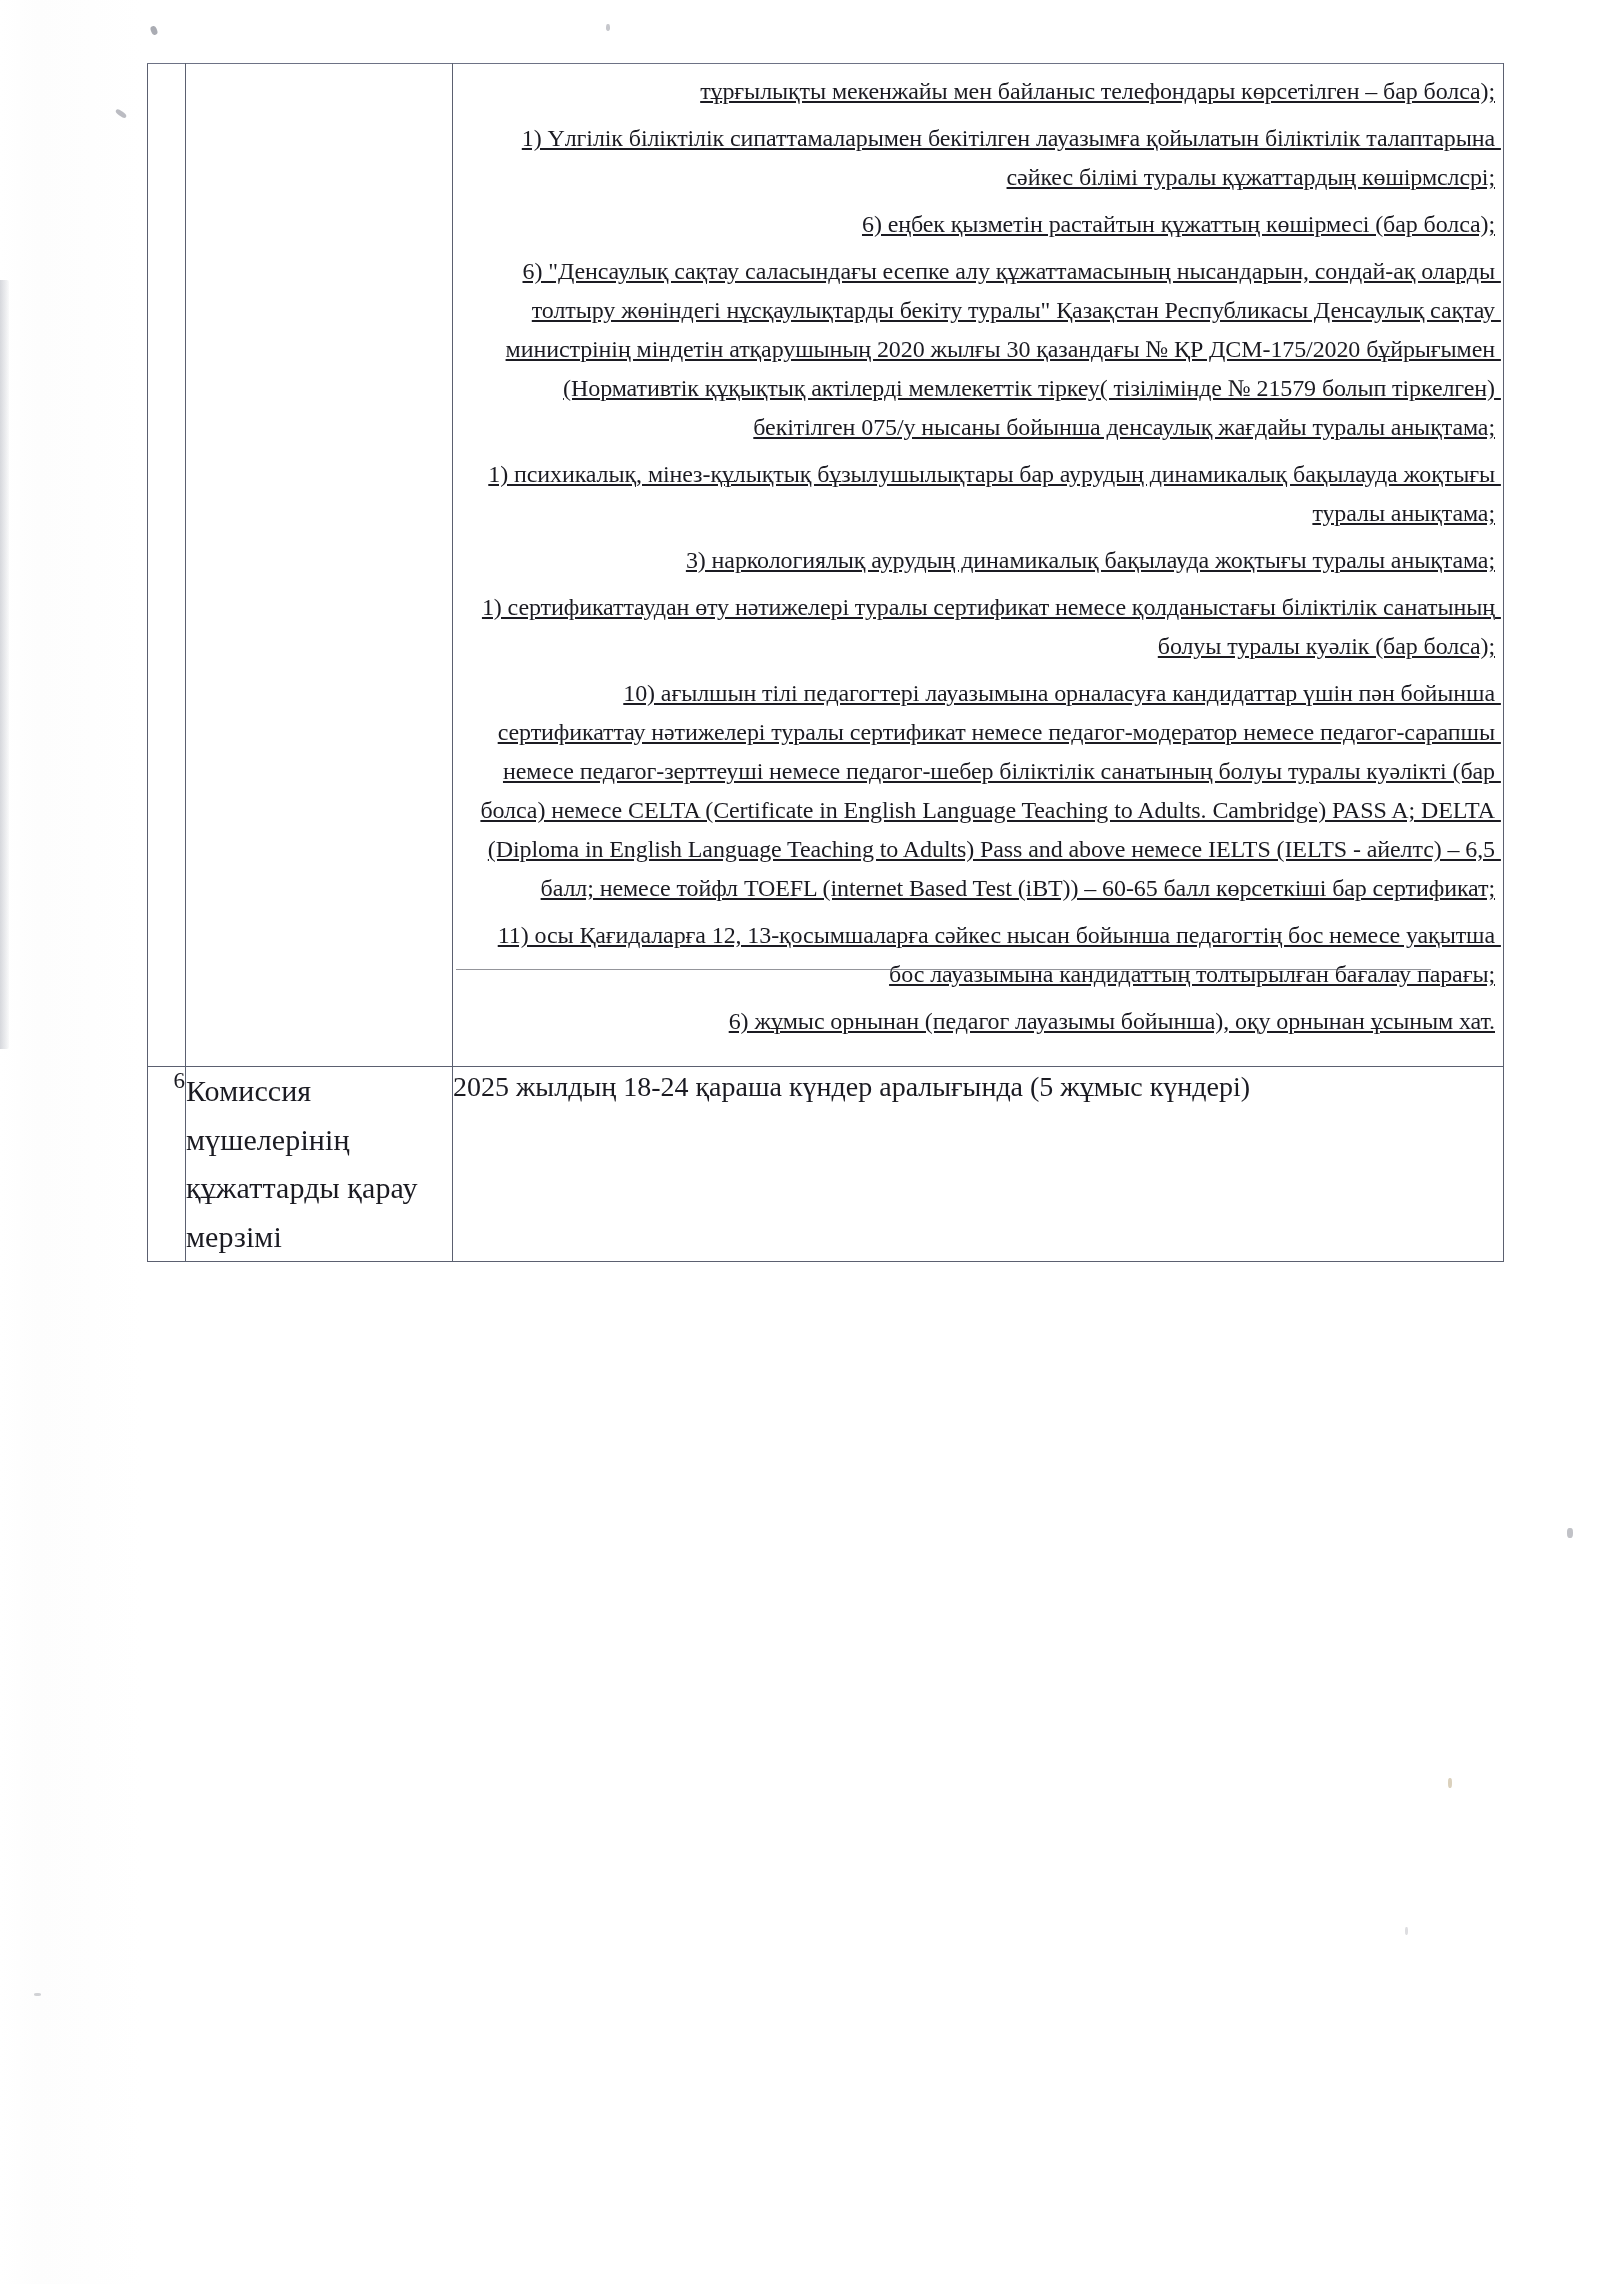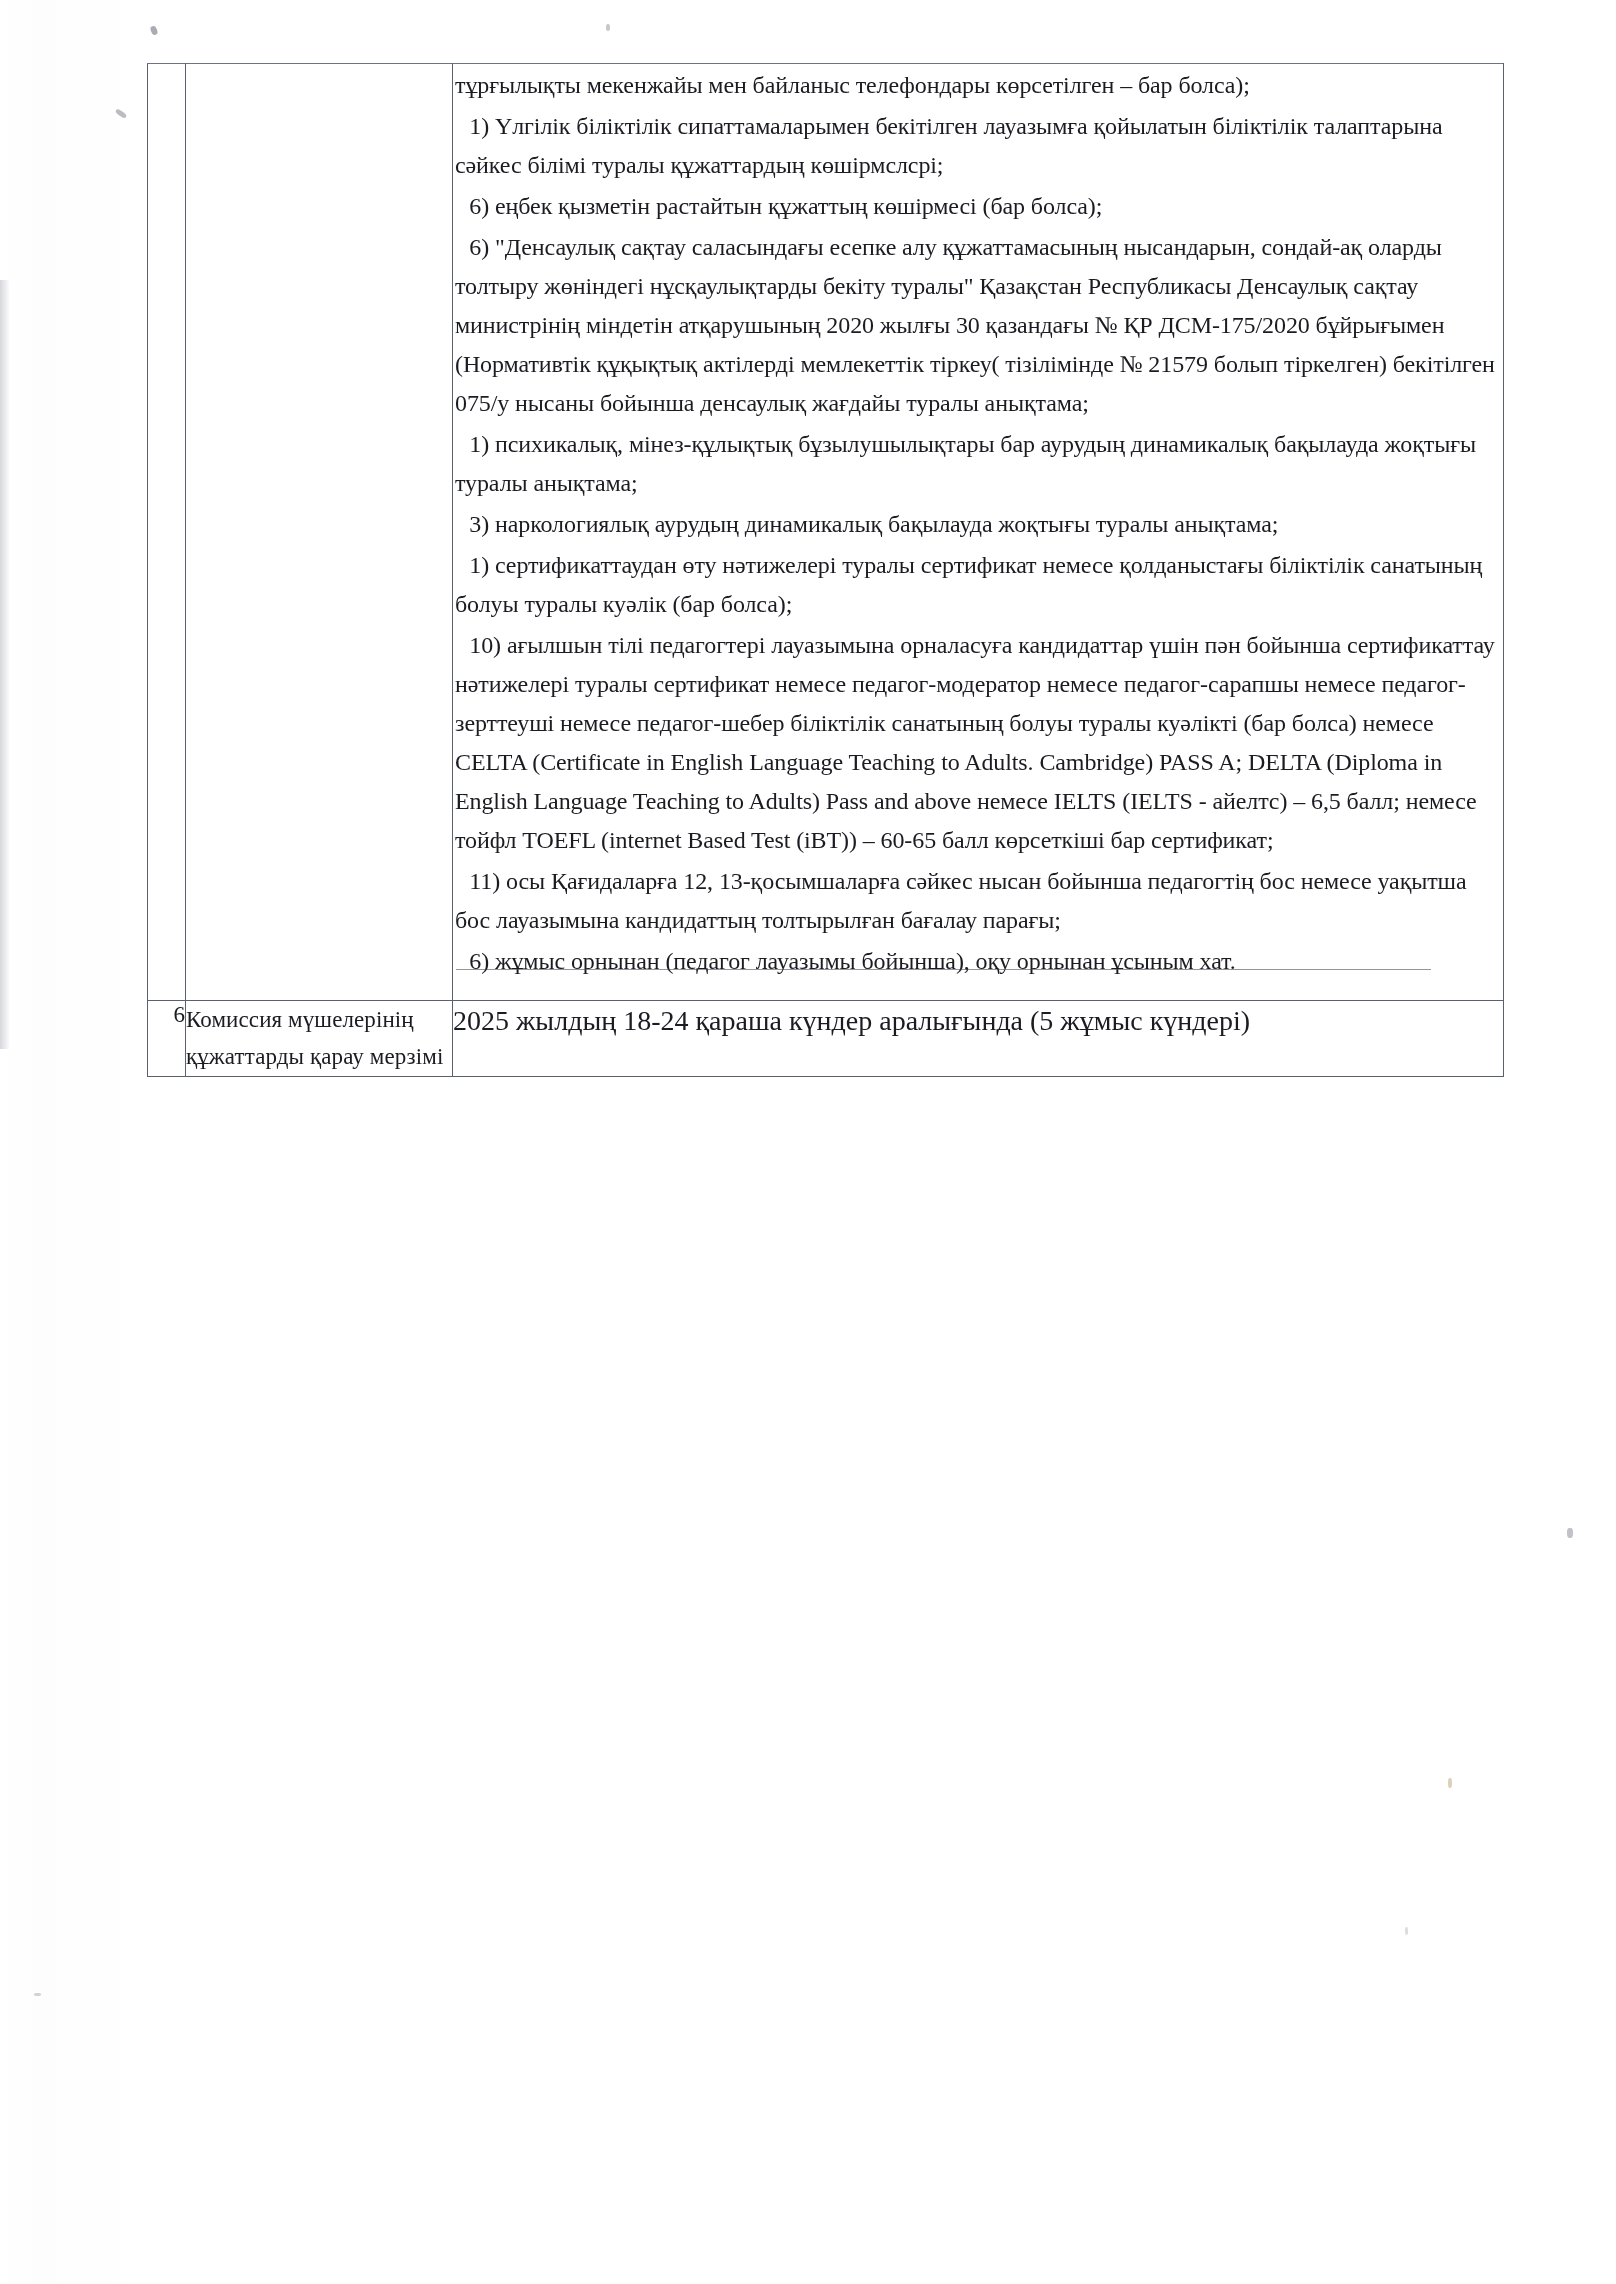--- a/index.html
+++ b/index.html
@@ -60,37 +60,38 @@
   col.col-body  { width: 1051px; }
 
   .num-cell {
     text-align: right;
     font-size: 23px;
     line-height: 1.24;
     padding: 9px 6.5px 0 0;
   }
 
   .label-cell {
-    font-size: 23px;
+    font-size: 30px;
     line-height: 1.62;
     padding: 9px 6.5px 14.3px 10.4px;
     letter-spacing: 0.1px;
   }
 
   .body-cell {
     font-size: 24px;
     line-height: 39px;
     padding: 9px 11.7px 15.6px 10.4px;
     letter-spacing: -0.1px;
   }
   .body-cell p {
-    margin: 2px;
-    text-align: left;
+    margin: 8px;
+    text-align: right;
     text-indent: 0;
     white-space: pre-wrap;
+    text-decoration: underline;
   }
   .body-cell p.indented {
     text-indent: 14.3px;
   }
   .date-cell {
     font-size: 28px;
     line-height: 39px;
     padding: 9px 11.7px 15.6px 11.7px;
   }
 

